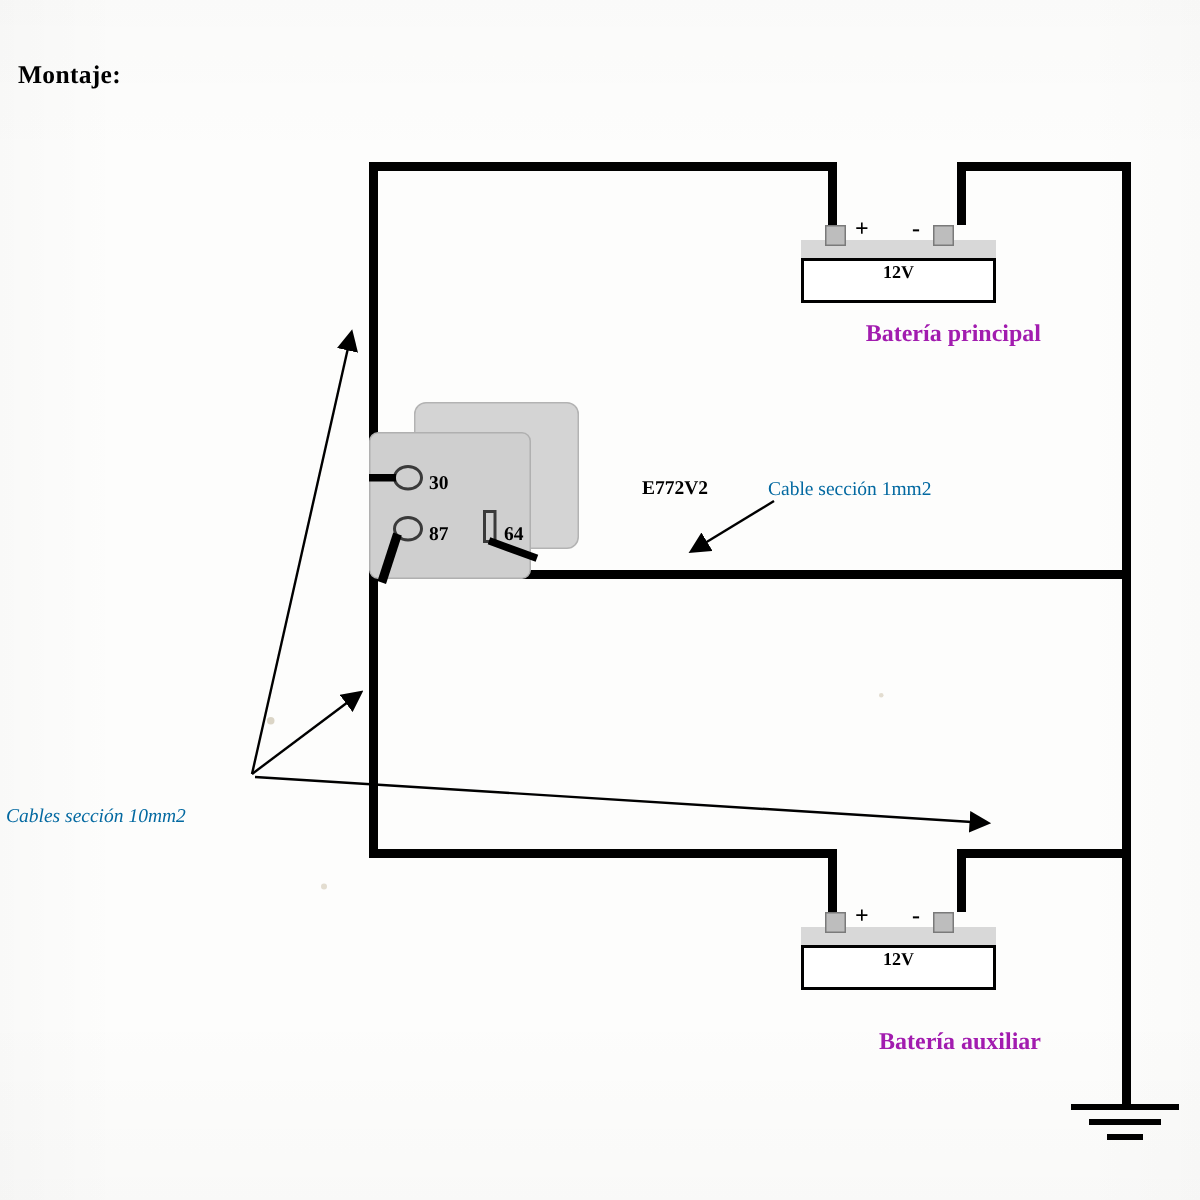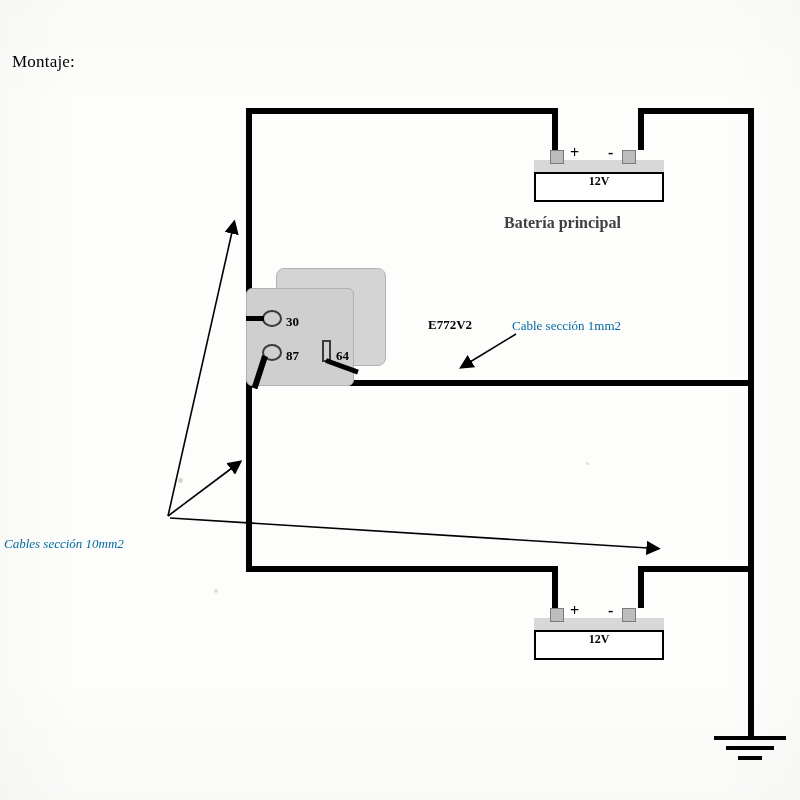--- a/index.html
+++ b/index.html
@@ -23,46 +23,45 @@
     background:
       linear-gradient(to bottom, rgba(0,0,0,0.012) 0%, rgba(0,0,0,0.0) 14%, rgba(0,0,0,0.0) 84%, rgba(0,0,0,0.015) 100%),
       linear-gradient(to right, rgba(0,0,0,0.015) 0%, rgba(0,0,0,0.0) 10%, rgba(0,0,0,0.0) 90%, rgba(0,0,0,0.012) 100%);
     pointer-events: none;
   }
   #title {
     position: absolute;
     left: 12px;
     top: 40px;
     font-size: 17px;
-    font-weight: normal;
+    font-weight: bold;
     color: #000;
     letter-spacing: 0.2px;
-    margin-top: 12px;
   }
   .wire {
     position: absolute;
     background: #000;
   }
   svg.overlay {
     position: absolute;
     left: 0; top: 0;
     width: 800px;
     height: 800px;
   }
   .lbl {
     position: absolute;
     font-size: 13px;
     color: #0369a1;
   }
   .batt-label {
     position: absolute;
     font-weight: bold;
     font-size: 16px;
-    color: #404040;
-    text-align: left;
+    color: #a21caf;
+    text-align: right;
   }
   .batt-body {
     position: absolute;
     left: 0;
     top: 18px;
     width: 100%;
     height: calc(100% - 18px);
     border: 2px solid #000;
     box-sizing: border-box;
     background: #fff;
@@ -216,20 +215,21 @@
 
   <div style="position:absolute; left:534px; top:602px; width:130px; height:58px;">
     <div class="batt-body" style="top:16px; height:42px;"></div>
     <div class="batt-top" style="top:16px;"></div>
     <div class="terminal" style="left:16px; top:6px;"></div>
     <div class="terminal" style="left:88px; top:6px;"></div>
     <div class="sign" style="left:36px; top:0px;">+</div>
     <div class="sign" style="left:74px; top:0px;">-</div>
     <div class="batt-voltage" style="top:30px;">12V</div>
   </div>
+  <div class="batt-label" style="left:504px; top:686px; width:190px;">Batería auxiliar</div>
 
   <div class="relay-back" style="left:276px; top:268px; width:108px; height:96px;"></div>
   <div class="relay-front" style="left:246px; top:288px; width:106px; height:96px;"></div>
 
   <div class="pin-round" style="left:262px; top:310px;"></div>
   <div class="pin-label" style="left:286px; top:314px;text-align:center;">30</div>
 
   <div class="pin-round" style="left:262px; top:344px;"></div>
   <div class="pin-label" style="left:286px; top:348px;">87</div>
 

